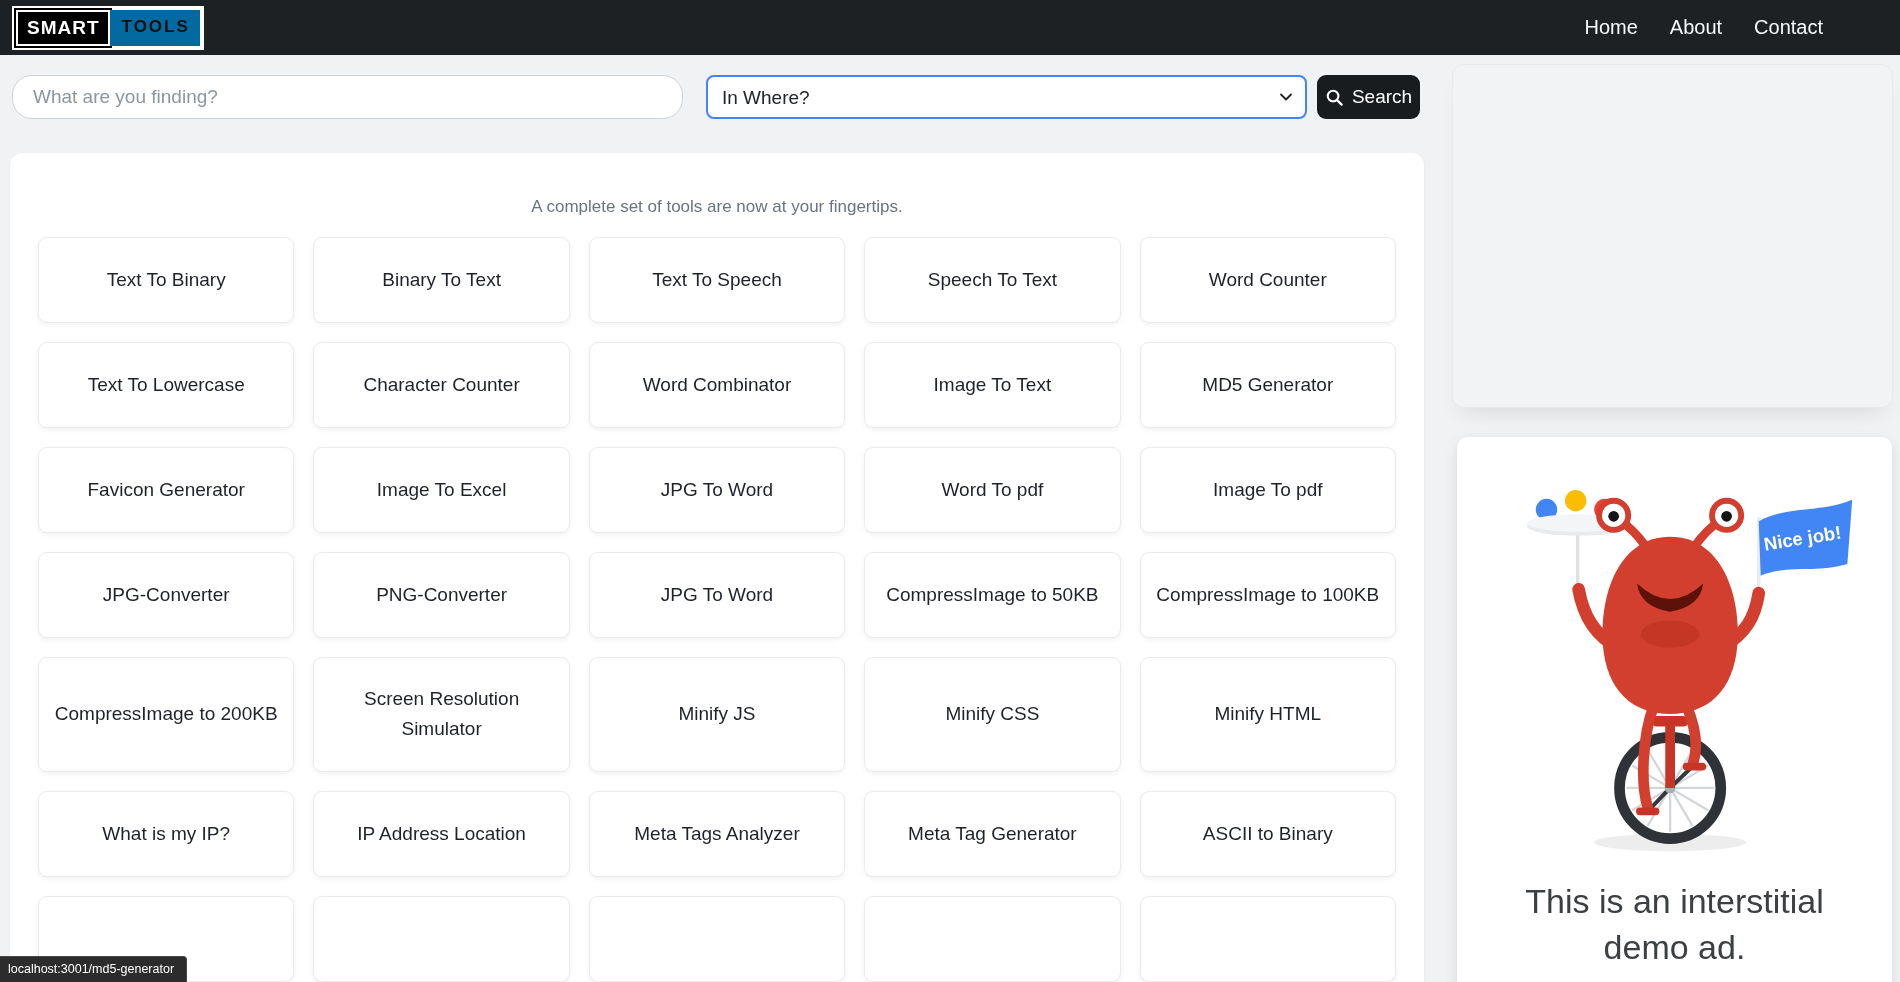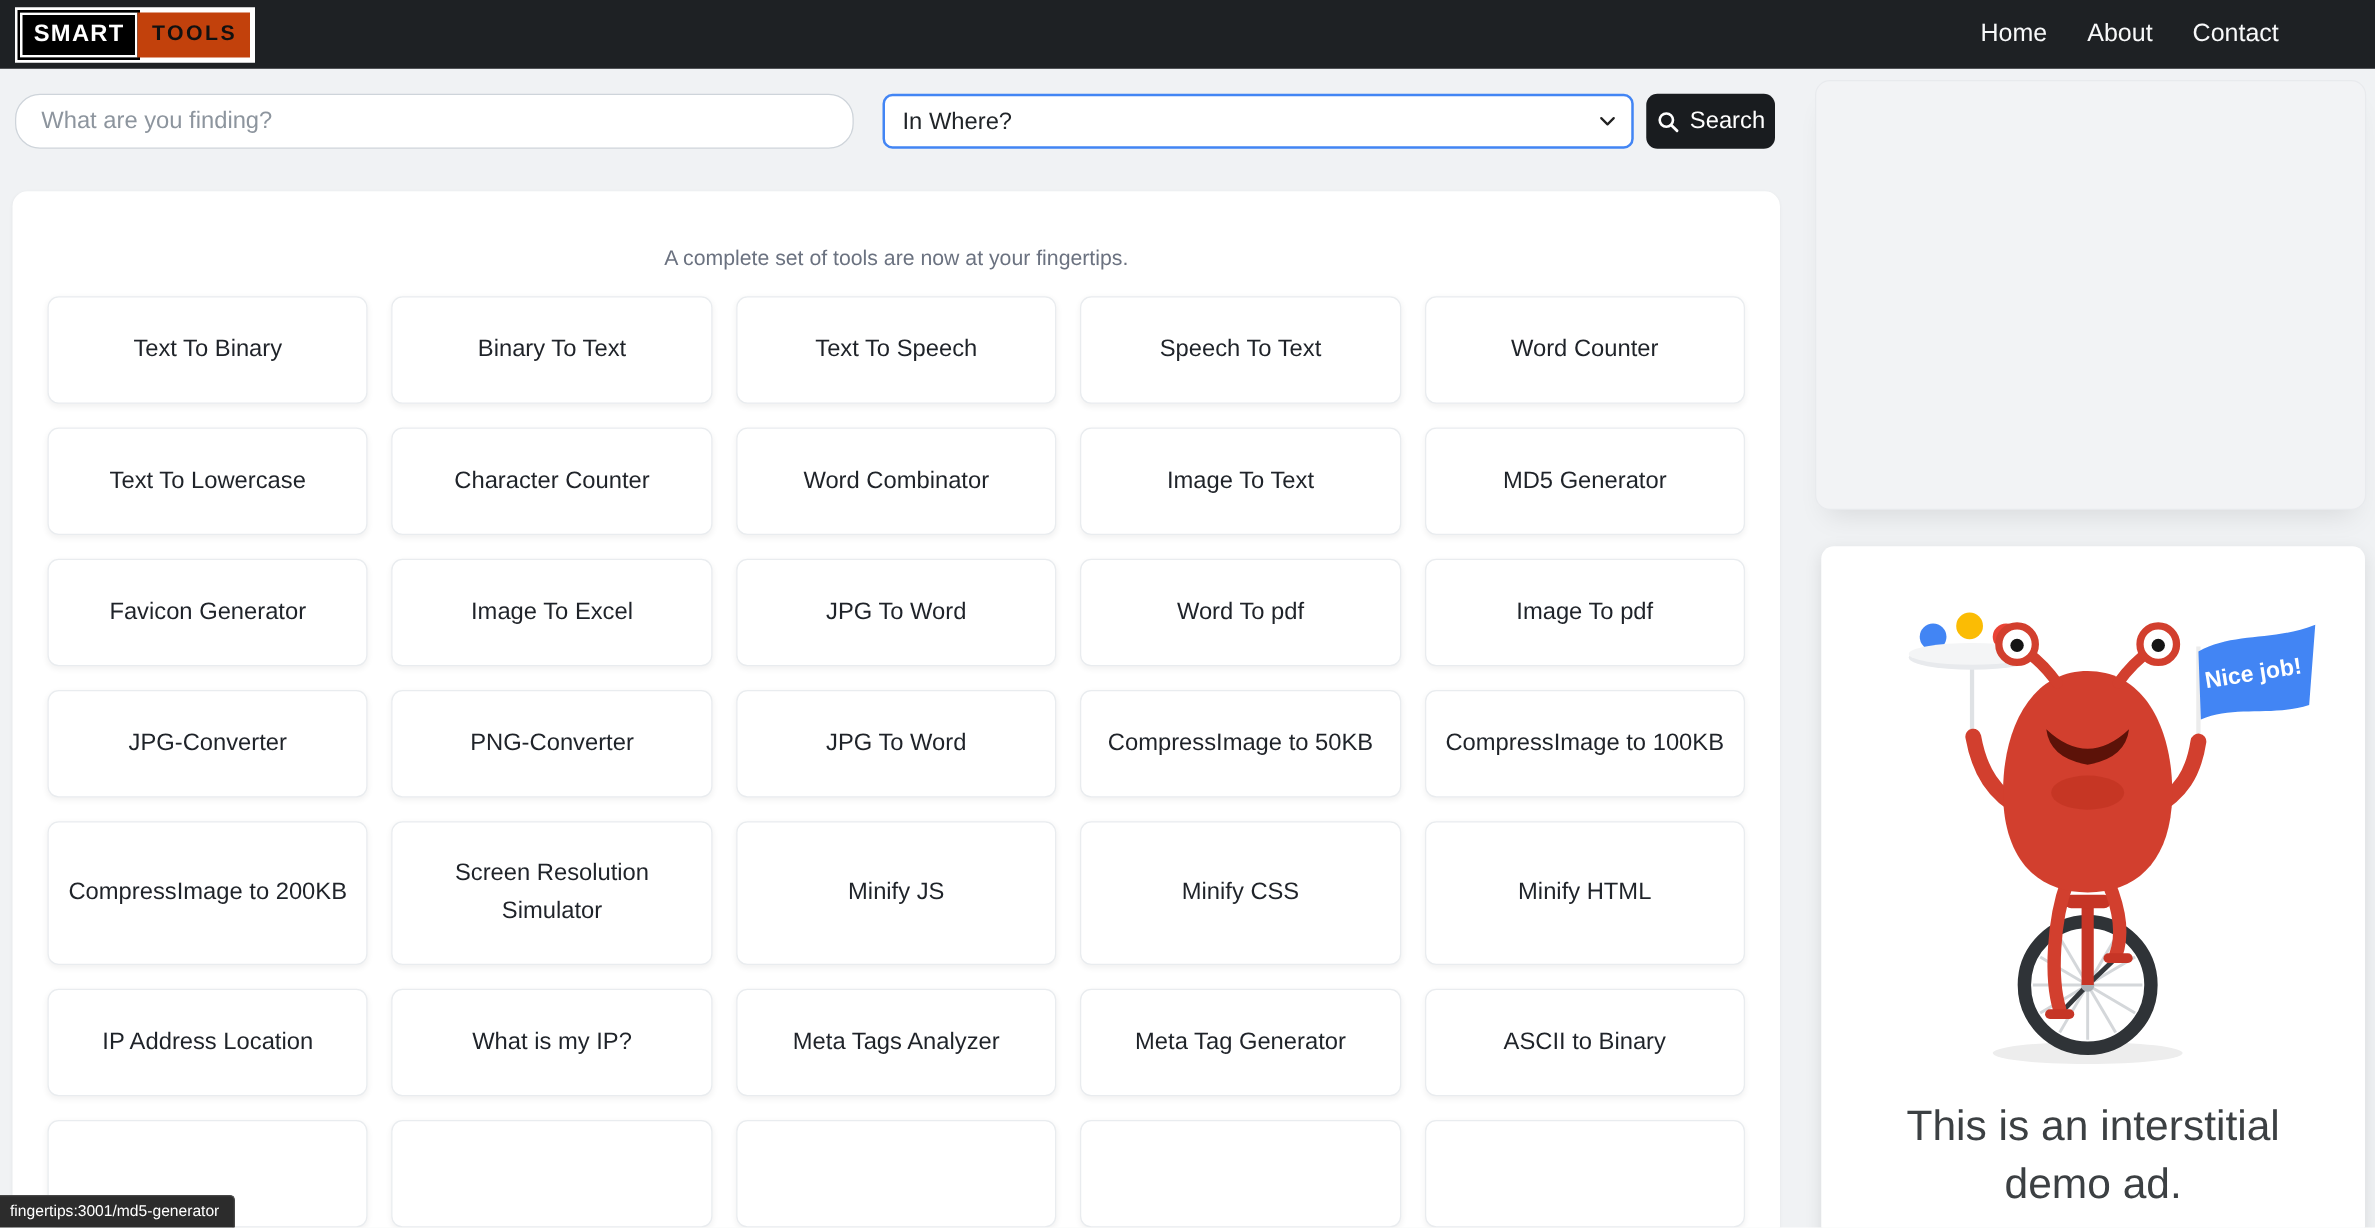--- a/index.html
+++ b/index.html
@@ -32,21 +32,21 @@
     background: #000000;
     color: #ffffff;
     border: 2px solid #ffffff;
     outline: 2px solid #000;
     font-weight: 700;
     font-size: 19px;
     letter-spacing: 1px;
     padding: 5px 8px 5px 9px;
   }
   .logo .logo-tools {
-    background: #c2410c;
+    background: #0369a1;
     color: #111111;
     font-weight: 800;
     font-size: 17px;
     letter-spacing: 2px;
     padding: 7px 10px 5px 12px;
   }
   .nav { display: flex; gap: 32px; }
   .nav a {
     color: #f8f9fa;
     text-decoration: none;
@@ -340,25 +340,25 @@
 
       <div class="tool-card">
         <span>Minify CSS</span>
       </div>
 
       <div class="tool-card">
         <span>Minify HTML</span>
       </div>
 
       <div class="tool-card">
+        <span>What is my IP?</span>
+      </div>
+
+      <div class="tool-card">
         <span>IP Address Location</span>
-      </div>
-
-      <div class="tool-card">
-        <span>What is my IP?</span>
       </div>
 
       <div class="tool-card">
         <span>Meta Tags Analyzer</span>
       </div>
 
       <div class="tool-card">
         <span>Meta Tag Generator</span>
       </div>
 
@@ -430,13 +430,13 @@
     <path d="M160,68 C150,54 142,47 133,41" fill="none" stroke="#d23f2e" stroke-width="9" stroke-linecap="round"></path>
     <path d="M210,68 C220,54 228,47 237,41" fill="none" stroke="#d23f2e" stroke-width="9" stroke-linecap="round"></path>
     <circle cx="127" cy="36" r="15" fill="#ffffff" stroke="#d23f2e" stroke-width="6"></circle>
     <circle cx="243" cy="36" r="15" fill="#ffffff" stroke="#d23f2e" stroke-width="6"></circle>
     <circle cx="127" cy="37" r="5.5" fill="#151515"></circle>
     <circle cx="243" cy="37" r="5.5" fill="#151515"></circle>
   </svg>
   <p class="ad-caption">This is an interstitial demo ad.</p>
 </aside>
 
-<div class="status-tooltip">fingertips:3001/md5-generator</div>
+<div class="status-tooltip">localhost:3001/md5-generator</div>
 
 </body></html>

